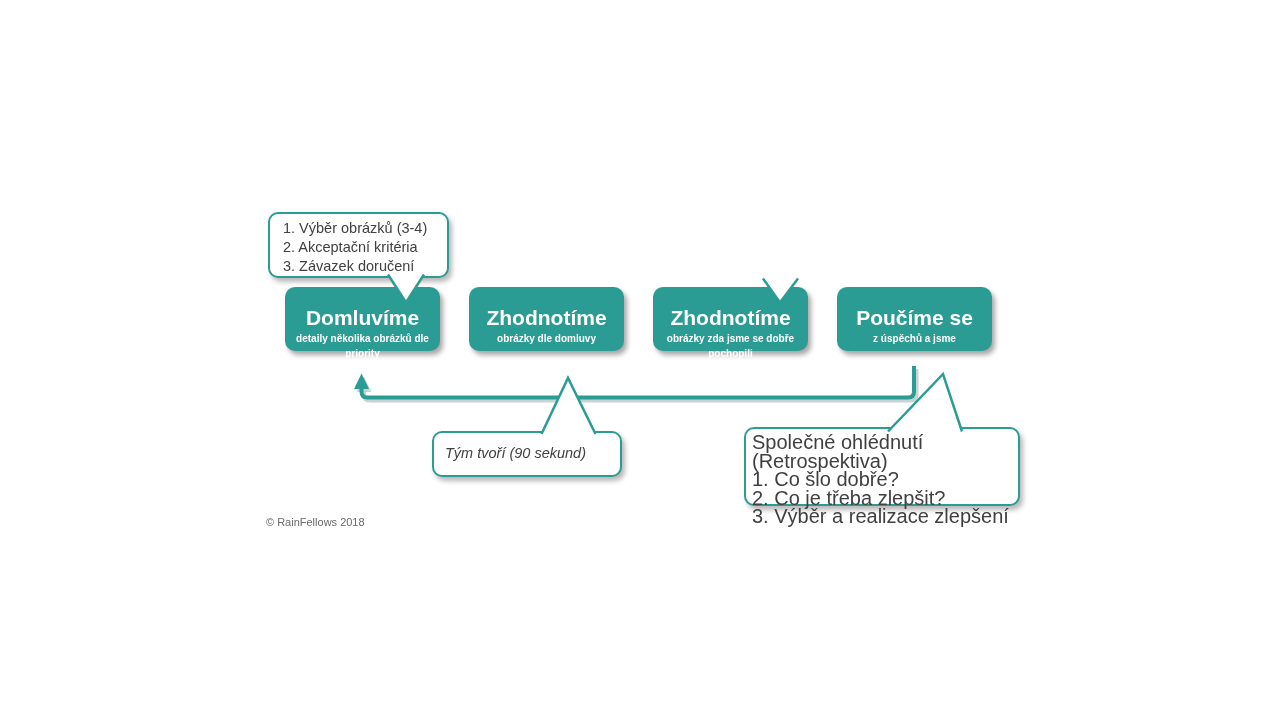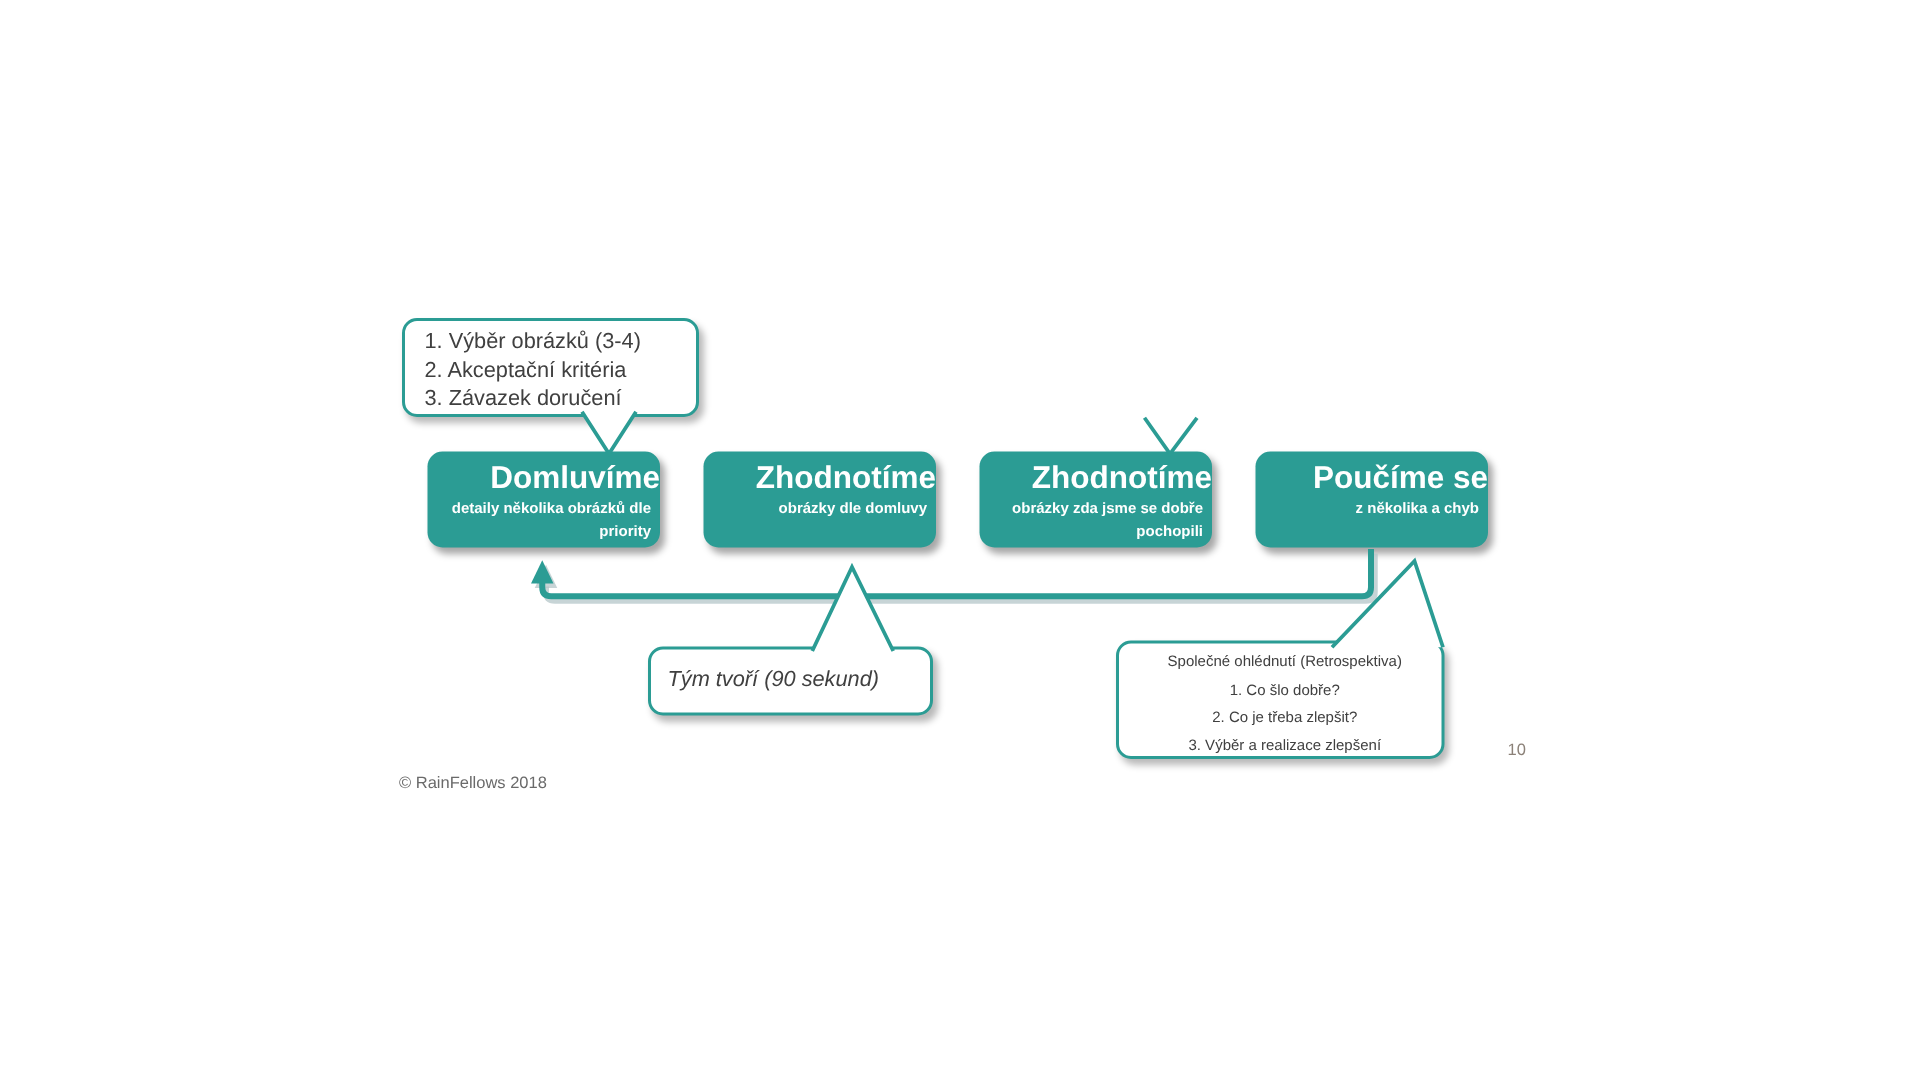--- a/index.html
+++ b/index.html
@@ -2,36 +2,36 @@
 <html style="--teal: #2b9c94; --text-dark: #404040; --footer-gray: #6a6a6a; --pagenum-gray: #8b8178;"><head>
 <meta charset="utf-8">
 <style>
   html,body{margin:0;padding:0;background:#fff;}
   #slide{
     position:relative;width:1280px;height:720px;background:#ffffff;overflow:hidden;
     font-family:"Liberation Sans",sans-serif;
   }
   
   .pbox{
-    position:absolute;top:301px;width:155px;height:64px;box-sizing:border-box;
-    background:var(--teal);border-radius:10px;color:#fff;text-align:right;
-    padding-top:5px;box-shadow:3px 4px 5px rgba(0,0,0,0.35);z-index:3;
+    position:absolute;top:287px;width:155px;height:64px;box-sizing:border-box;
+    background:var(--teal);border-radius:10px;color:#fff;text-align:center;
+    padding-top:18px;box-shadow:3px 4px 5px rgba(0,0,0,0.35);z-index:3;
   }
   .pbox .title{font-size:21px;font-weight:bold;line-height:25px;}
   .pbox .subtitle{font-size:10px;line-height:15px;margin-top:1px;padding:0 6px;font-weight:bold;}
   
   .callout{
     position:absolute;box-sizing:border-box;background:#fff;
     border:2.5px solid var(--teal);border-radius:10px;
     box-shadow:3px 4px 5px rgba(0,0,0,0.28);color:var(--text-dark);z-index:2;
   }
-  #callout-agree{left:268px;top:212px;width:198px;height:66px;padding:5px 4px 0 13px;font-size:14.5px;line-height:19px;}
+  #callout-agree{left:268px;top:212px;width:181px;height:66px;padding:5px 4px 0 13px;font-size:14.5px;line-height:19px;}
   #callout-evaluate{left:622px;top:198px;width:221px;height:84px;padding:4px 0 0 9px;font-size:14.5px;line-height:19px;}
   #callout-team{left:432px;top:431px;width:190px;height:46px;padding:11px 0 0 11px;font-size:14.5px;line-height:19px;font-style:italic;}
-  #callout-retro{left:744px;top:427px;width:219px;height:79px;padding:4px 0 0 6px;font-size:10px;line-height:18.5px;text-align:center;}
+  #callout-retro{left:744px;top:427px;width:276px;height:79px;padding:4px 0 0 6px;font-size:20px;line-height:18.5px;}
   
   #overlay{position:absolute;left:0;top:0;width:1280px;height:720px;z-index:5;pointer-events:none;}
   .arrow-line{fill:none;stroke:var(--teal);stroke-width:4;}
   .arrow-line-shadow{fill:none;stroke:#b4c5c8;stroke-width:4;opacity:0.75;}
   .arrow-head{fill:var(--teal);stroke:none;}
   .arrow-head-shadow{fill:#b4c5c8;opacity:0.75;stroke:none;}
   .pointer{fill:#ffffff;stroke:var(--teal);stroke-width:2.5;stroke-linejoin:miter;}
   
   #footer-copyright{position:absolute;left:266px;top:516px;font-size:11px;color:var(--footer-gray);z-index:1;}
   #page-number{position:absolute;left:1005px;top:494px;font-size:11px;color:var(--pagenum-gray);z-index:1;}
@@ -55,21 +55,21 @@
   <div class="pbox" style="left:469px">
     <div class="title">Zhodnotíme</div>
     <div class="subtitle">obrázky dle domluvy</div>
   </div>
   <div class="pbox" style="left:653px">
     <div class="title">Zhodnotíme</div>
     <div class="subtitle">obrázky zda jsme se dobře pochopili</div>
   </div>
   <div class="pbox" style="left:837px">
     <div class="title">Poučíme se</div>
-    <div class="subtitle">z několika a chyb</div>
+    <div class="subtitle">z úspěchů a jsme</div>
   </div>
 
   <div class="callout" id="callout-team">
     <div>Tým tvoří (90 sekund)</div>
   </div>
 
   <div class="callout" id="callout-retro">
     <div>Společné ohlédnutí (Retrospektiva)</div>
     <div>1. Co šlo dobře?</div>
     <div>2. Co je třeba zlepšit?</div>

